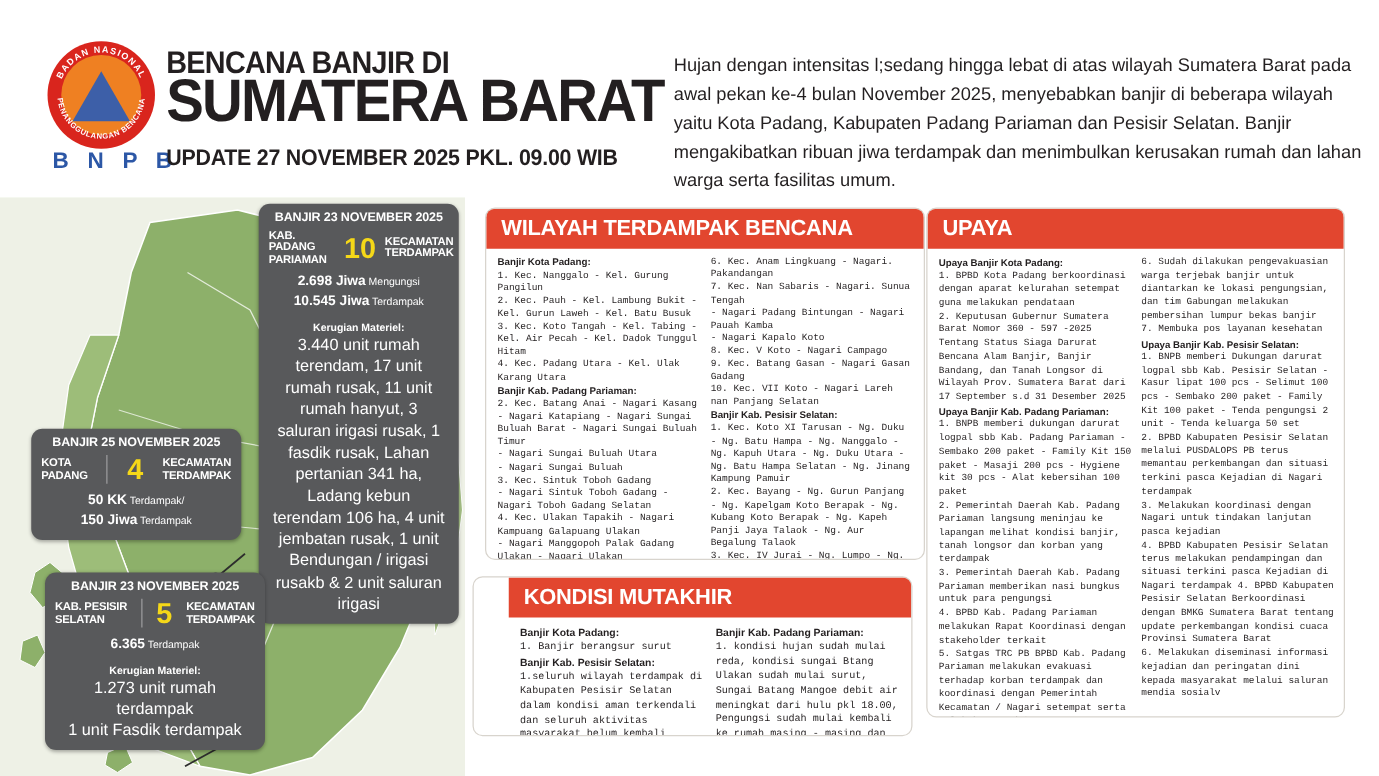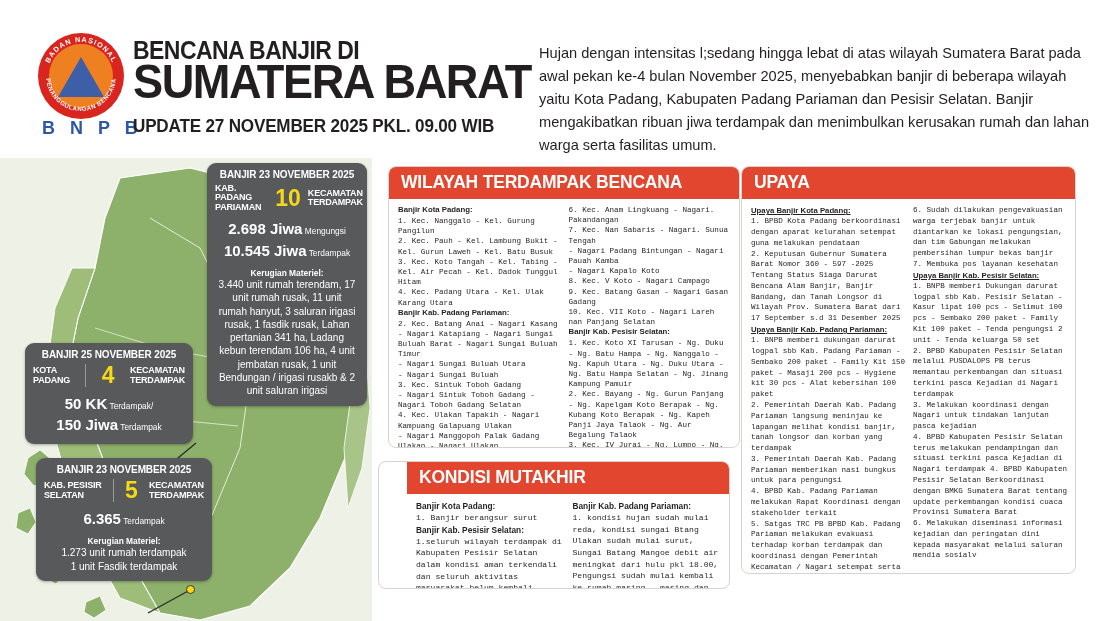--- a/index.html
+++ b/index.html
@@ -56,23 +56,23 @@
     color:#fff; padding:6px 8px 8px 8px; text-align:center;
     box-shadow: 0 1px 3px rgba(0,0,0,.3);
   }
   .callout .c-date { font-size:10px; font-weight:bold; letter-spacing:-0.1px; margin-bottom:4px; }
   .c-row { display:flex; align-items:center; justify-content:space-between; gap:7px; }
   .c-kab { font-size:9px; font-weight:bold; line-height:1.05; text-align:left; letter-spacing:-0.2px;}
   .c-sep { width:1px; align-self:stretch; background:#9a9b9d; }
   .c-num { font-size:23px; font-weight:bold; color:#f5d818; line-height:1; }
   .c-kec { font-size:9px; font-weight:bold; line-height:1.05; text-align:left; letter-spacing:-0.2px;}
   .c-stats { margin-top:6px; font-size:8.4px; line-height:1.42; }
-  .c-stats b { font-size:15px; }
+  .c-stats b { font-size:11px; }
   .c-mat-title { margin-top:7px; font-size:8.4px; font-weight:bold; }
-  .c-mat { font-size:10px; line-height:1.33; padding:0 2px; }
+  .c-mat { font-size:13px; line-height:1.33; padding:0 2px; }
 
   #callout-pariaman { left:207px; top:163px; width:160px; }
   #callout-padang   { left:25px;  top:343px; width:168px; }
   #callout-pesisir  { left:36px;  top:458px; width:176px; }
   .dot-marker { position:absolute; width:9px; height:9px; border-radius:50%;
      background:#f5d818; border:1.6px solid #3a3a3a; }
 
   
   .panel { position:absolute; background:#fff; border:1.3px solid #d8d4cd; border-radius:8px; overflow:hidden; }
   .panel-head { background:#e2462f; color:#fff; font-size:17.5px; font-weight:bold;
@@ -82,21 +82,21 @@
   .t { font-size:7.6px; line-height:1.345; color:#231f20;font-family:Liberation Mono, monospace; }
   .t b, .bt { font-weight:bold; }
   .bt { font-size:7.8px; line-height:1.4; color:#231f20; display:block; }
 
   #panel-wilayah { left:388px; top:166px; width:352px; height:282px; }
   #panel-kondisi { left:378px; top:461px; width:352px; height:128px;padding-left:28px; }
   #panel-upaya   { left:741px; top:166px; width:335px; height:408px; }
 
   #panel-upaya .panel-body { padding:6px 8px 7px 9px; gap:8px; }
   #panel-upaya .t { font-size:7.55px; line-height:1.43; }
-  #panel-upaya .bt { font-size:7.75px; line-height:1.45;text-decoration:underline; }
+  #panel-upaya .bt { font-size:7.75px; line-height:1.45; }
   #panel-kondisi .t { font-size:8.1px; line-height:1.44; }
   #panel-kondisi .bt { font-size:8.3px; line-height:1.45; }
 </style>
 </head>
 <body>
 
 <div class="page">
 
   <div class="header">
 

